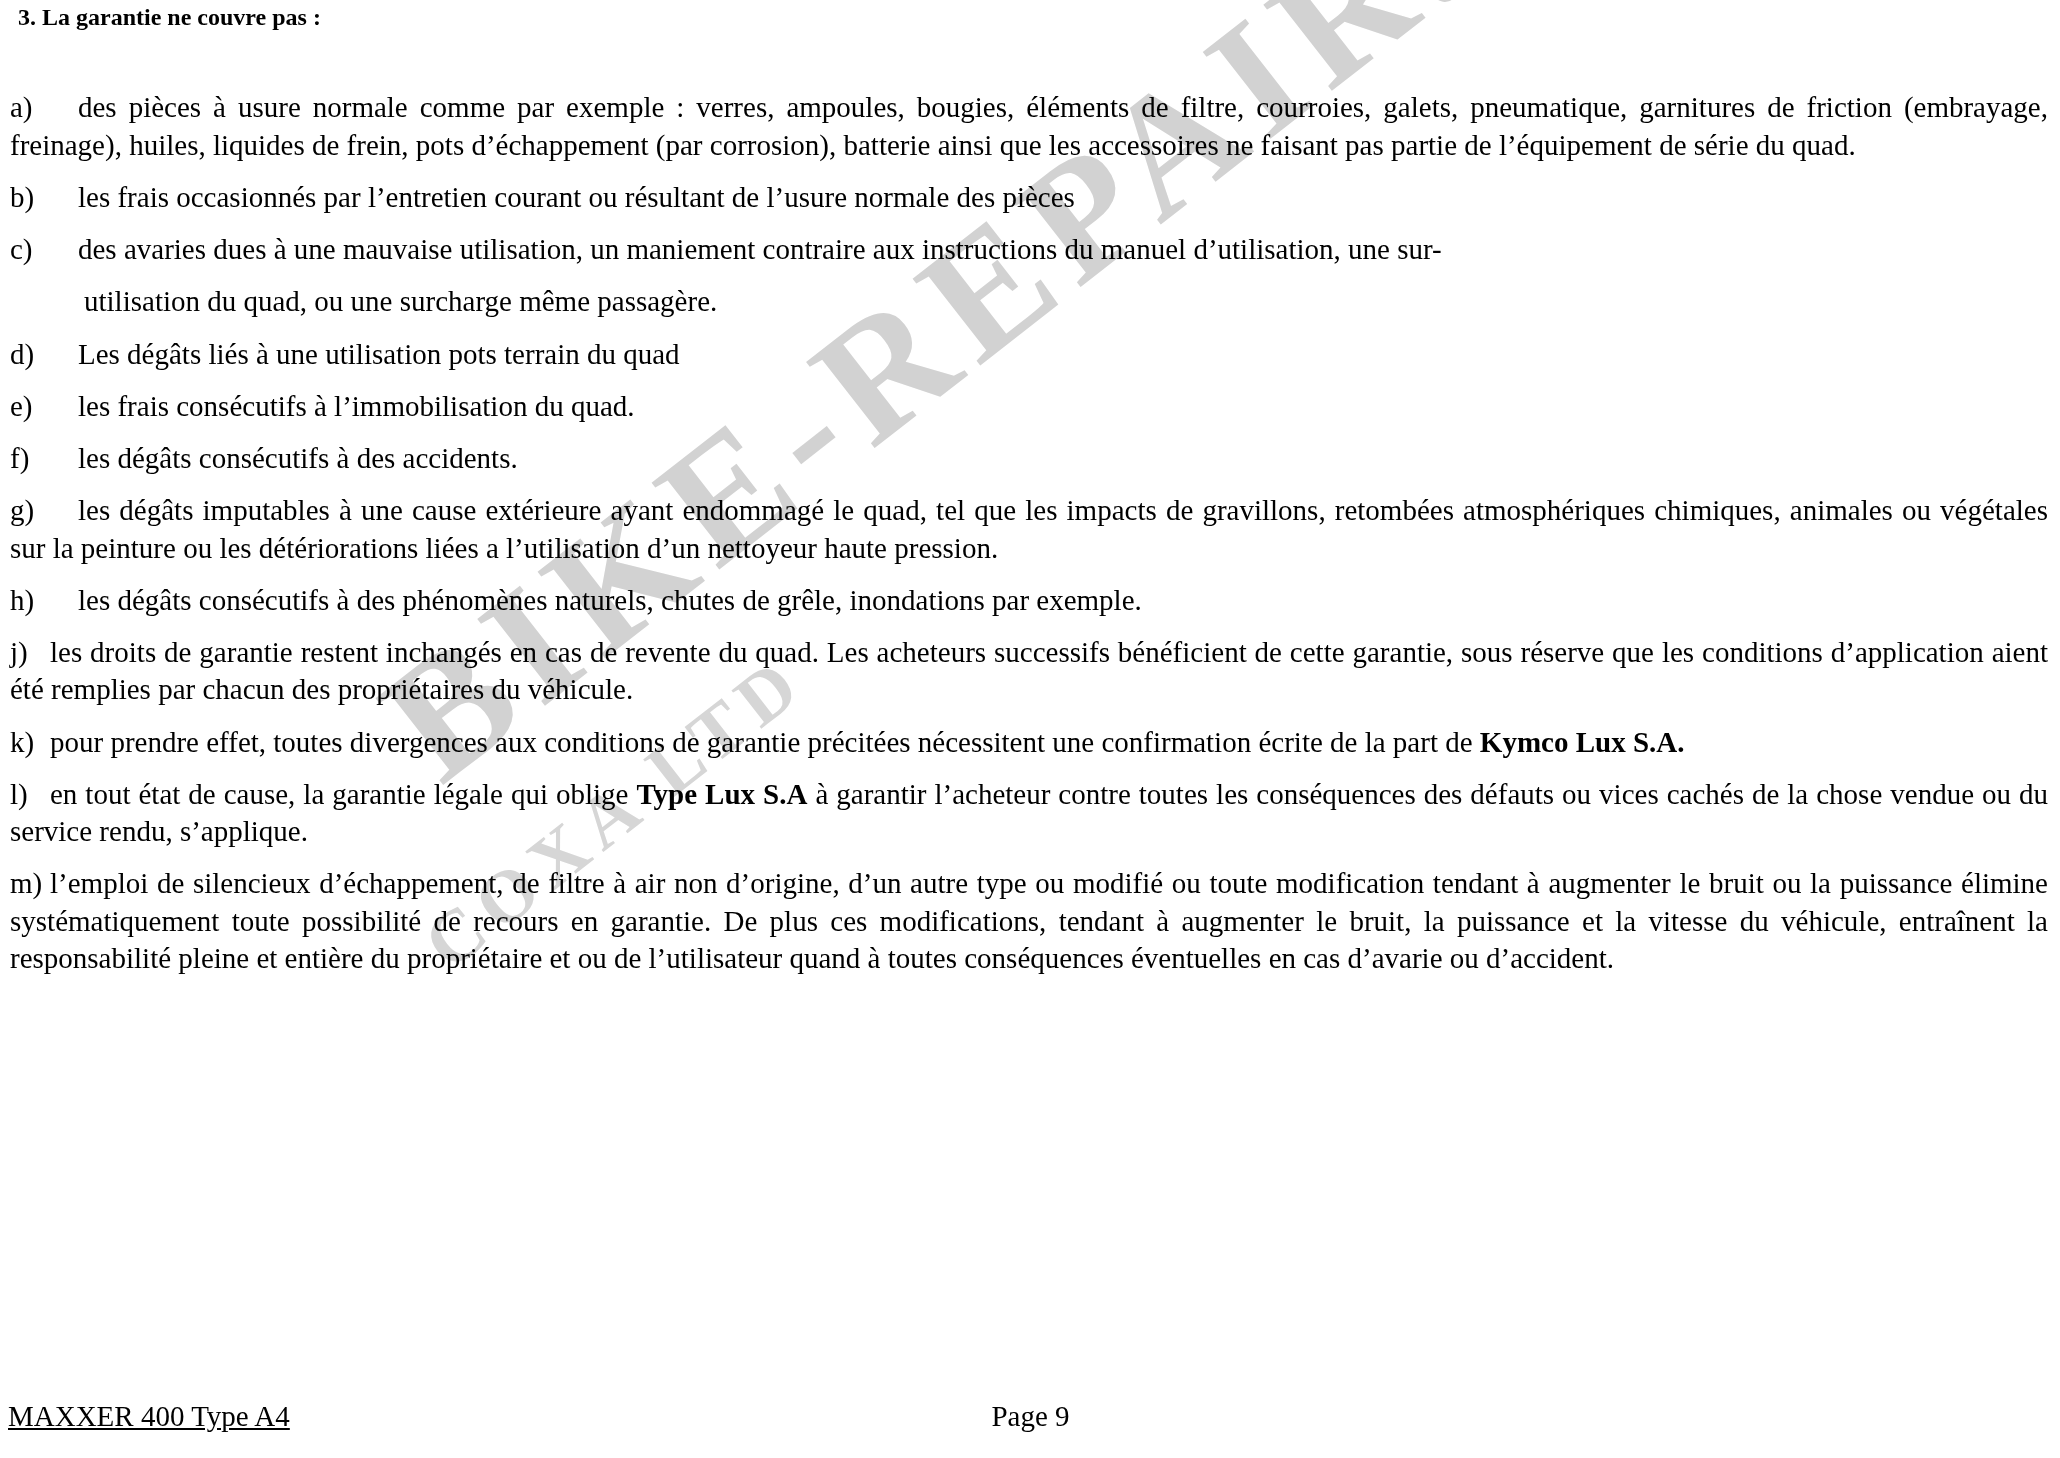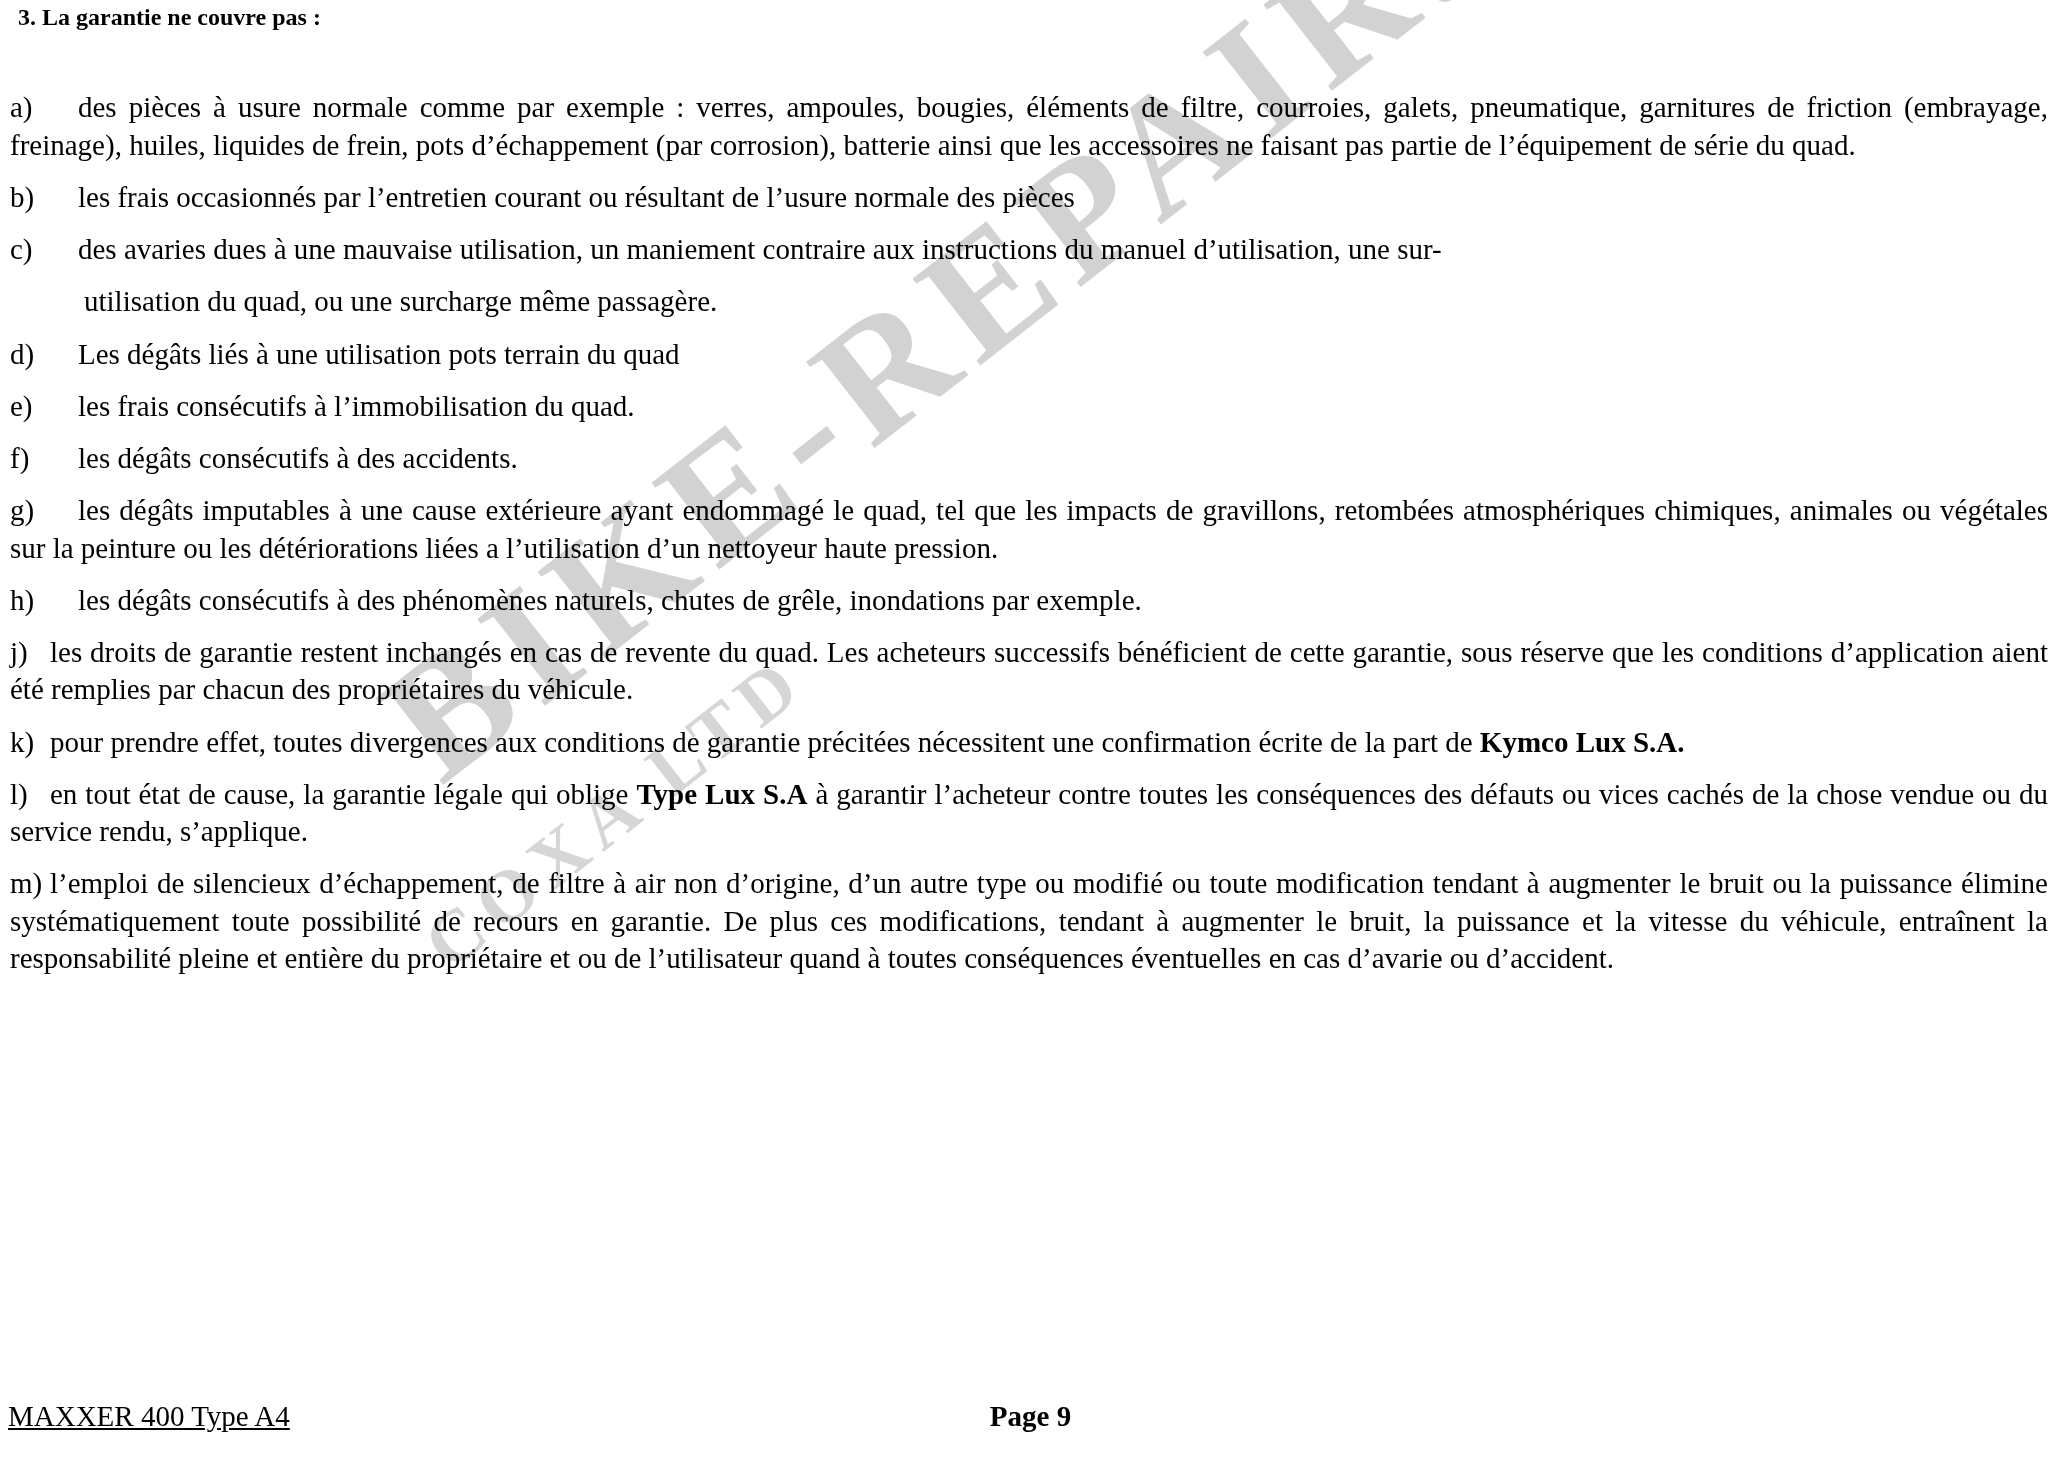--- a/index.html
+++ b/index.html
@@ -128,21 +128,20 @@
     bottom: 0;
     white-space: nowrap;
     text-decoration: underline;
   }
   .footer-center {
     position: absolute;
     left: 1px;
     right: 0;
     bottom: 0;
     text-align: center;
-    font-weight: bold;
   }
 </style>
 </head>
 <body>
 
 <div class="page">
 
   <div class="watermark">
     <div class="wm-main">BIKE-REPAIR.LU</div>
     <div class="wm-sub">COXA LTD</div>

